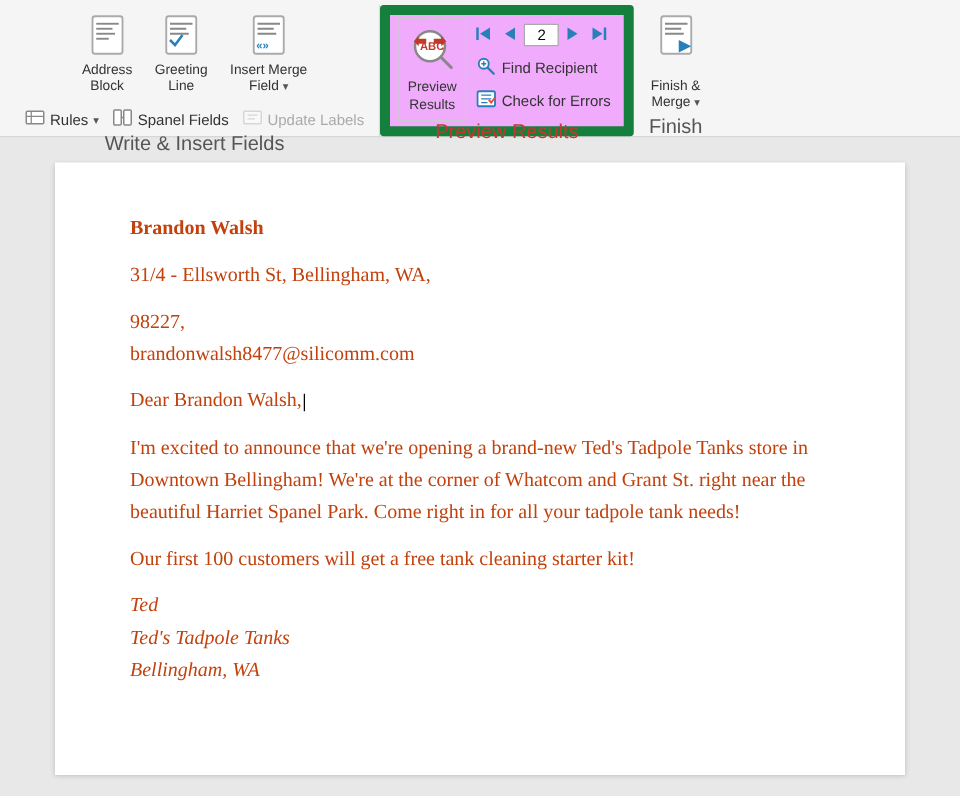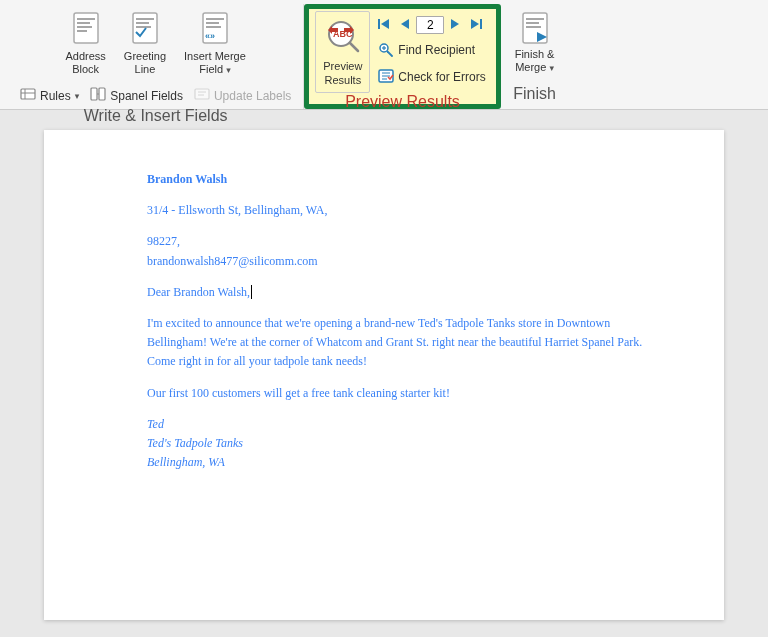--- a/index.html
+++ b/index.html
@@ -81,23 +81,23 @@
       color: #333;
       padding: 4px 6px;
       border-radius: 2px;
       min-width: 50px;
       text-align: center;
       gap: 2px;
     }
 
     
     .preview-results-group {
-      border: 5px solid #15803d;
+      border: 8px solid #15803d;
       border-radius: 3px;
-      background: #fef9c3;
+      background: #f0abfc;
       padding: 2px 6px;
     }
 
     .preview-results-group .ribbon-group-label {
       color: #c0392b;
       font-weight: 500;
     }
 
     .preview-results-inner {
       display: flex;
@@ -157,21 +157,21 @@
       align-items: center;
       justify-content: center;
       background: none;
       border: none;
       cursor: pointer;
       font-size: 11px;
       color: #333;
       padding: 4px 6px;
       min-width: 50px;
       text-align: center;
-      gap: 2px;
+      gap: 16px;
     }
 
     
     .document-area {
       background: #e8e8e8;
       padding: 20px;
       min-height: 527px;
       display: flex;
       justify-content: center;
     }
@@ -179,24 +179,23 @@
     .document-page {
       background: #fff;
       width: 680px;
       min-height: 490px;
       padding: 40px 60px;
       box-shadow: 0 1px 4px rgba(0,0,0,0.2);
     }
 
     .doc-text {
       font-family: 'Times New Roman', Times, serif;
-      font-size: 12px;
+      font-size: 16px;
       line-height: 1.6;
-      color: #3b82f6;
-      margin-left: 43px;
+      color: #c2410c;
     }
 
     .doc-para {
       margin-bottom: 12px;
     }
 
     .doc-para.no-margin {
       margin-bottom: 0;
       font-style: italic;
     }

